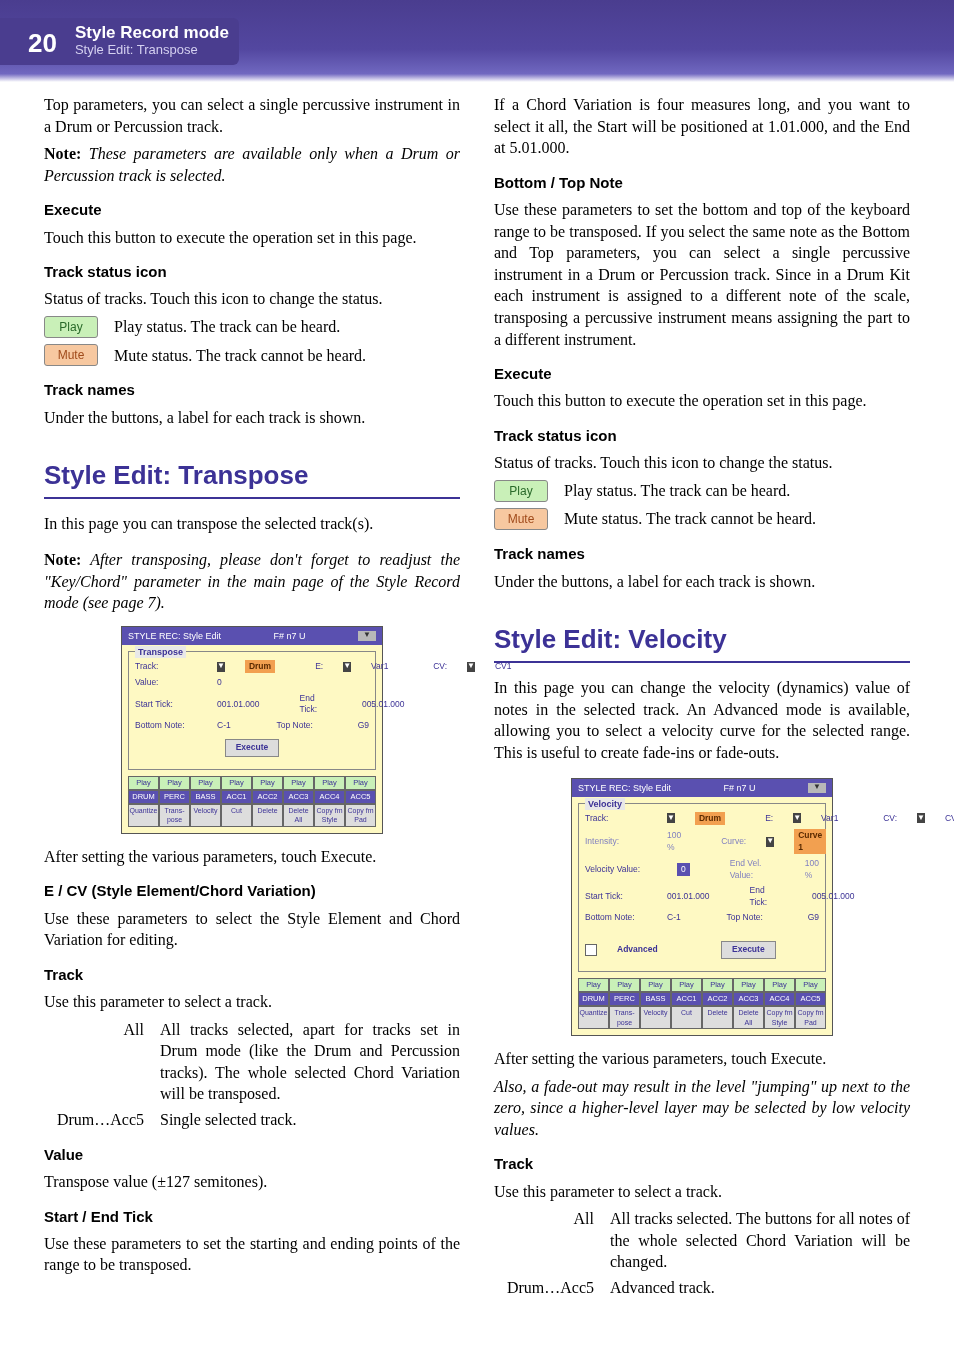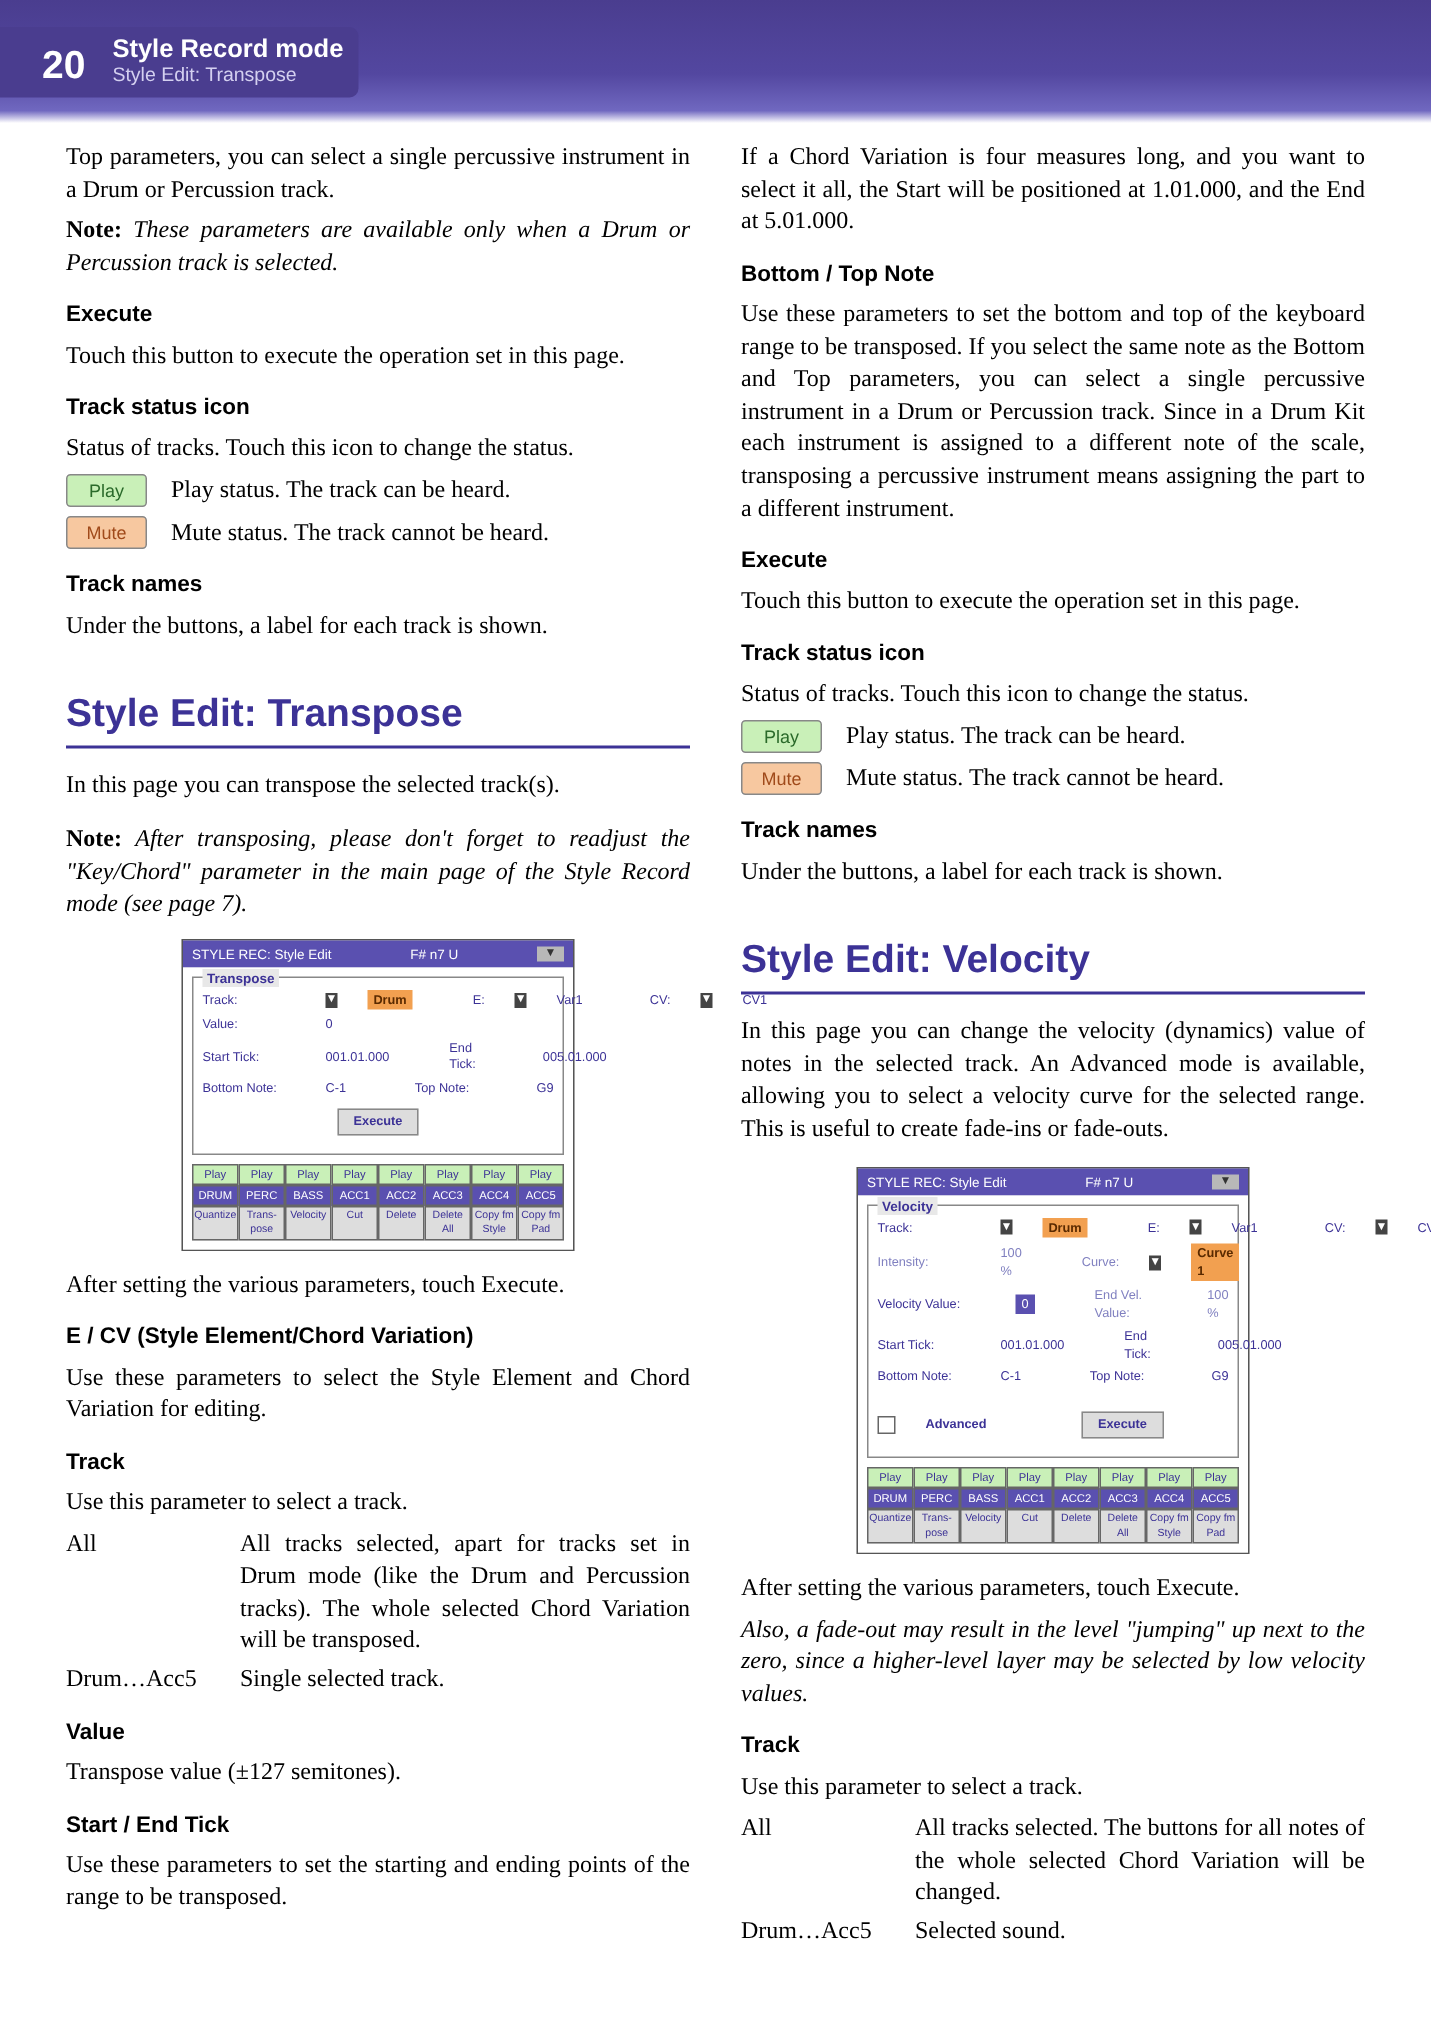--- a/index.html
+++ b/index.html
@@ -16,27 +16,27 @@
 .note b{font-style:normal;font-weight:bold}
 .h3{font-family:'Trebuchet MS',Arial,sans-serif;font-weight:bold;font-size:15px;margin:14px 0 6px 0;text-align:left}
 .section{font-family:'Trebuchet MS',Arial,sans-serif;font-weight:bold;color:#3c3296;font-size:26px;margin:30px 0 0 0;padding-bottom:4px;border-bottom:2px solid #3c3296;text-align:left;break-after:avoid}
 .section-wrap{break-inside:avoid;margin-bottom:14px}
 .status-row{margin:6px 0;display:flex;align-items:center;gap:16px}
 .badge{display:inline-block;font-family:Verdana,Arial,sans-serif;font-size:12px;padding:2px 10px;border:1px solid #888;border-radius:3px;min-width:32px;text-align:center}
 .badge.play{background:#c9f0b8;color:#2a6a2a}
 .badge.mute{background:#f7c8a0;color:#a04a1a}
 .deflist{margin:6px 0}
 .defrow{display:flex;gap:16px;margin:4px 0}
-.defrow .term{flex:0 0 100px;text-align:left}
+.defrow .term{flex:0 0 100px;text-align:right}
 .defrow .desc{flex:1;text-align:justify}
 .figwrap{text-align:center;margin:12px 0;break-inside:avoid}
 .fig{display:inline-block;width:260px;background:#e8e8e8;border:1px solid #555;font-family:Verdana,Arial,sans-serif;font-size:9px;color:#3c3296;text-align:left}
 .fig .ftitle{background:#5a50b0;color:#fff;padding:3px 6px;display:flex;justify-content:space-between;align-items:center}
 .fig .ftitle .arrow{background:#b8b8b8;color:#333;width:18px;height:10px;display:flex;align-items:center;justify-content:center;font-size:8px}
-.fig .body{padding:6px;background:#ffffff}
+.fig .body{padding:6px;background:#fef9c3}
 .fig .grp{border:1px solid #888;padding:4px 6px 8px 6px;margin-bottom:6px;position:relative}
 .fig .grp .glabel{position:absolute;top:-6px;left:6px;background:#e8e8e8;padding:0 3px;font-weight:bold}
 .fig .row{display:flex;align-items:center;gap:20px;margin:4px 0;font-size:8.5px}
 .fig .drop{background:#444;color:#fff;font-size:8px;width:10px;height:10px;display:flex;align-items:center;justify-content:center}
 .fig .val{background:#f2a050;color:#5a2a00;padding:1px 4px;font-weight:bold}
 .fig .valb{background:#5a50b0;color:#fff;padding:1px 4px}
 .fig .btn{background:#ddd;border:1px solid #888;padding:2px 10px;font-weight:bold;display:inline-block}
 .fig .trk{display:flex;margin-top:0}
 .fig .trk div{flex:1;text-align:center;font-size:7.5px;border:1px solid #666;padding:1px 0;background:#ddd}
 .fig .trk.hdr div{background:#c9f0b8}
@@ -263,17 +263,17 @@
 
     <div class="h3">Track</div>
     <p>Use this parameter to select a track.</p>
     <div class="deflist">
       <div class="defrow">
           <div class="term">All</div>
           <div class="desc">All tracks selected. The buttons for all notes of the whole selected Chord Variation will be changed.</div>
         </div>
       <div class="defrow">
           <div class="term">Drum…Acc5</div>
-          <div class="desc">Selected sound.</div>
+          <div class="desc">Advanced track.</div>
         </div>
     </div>
   </div>
 </div>
 
 </body></html>

